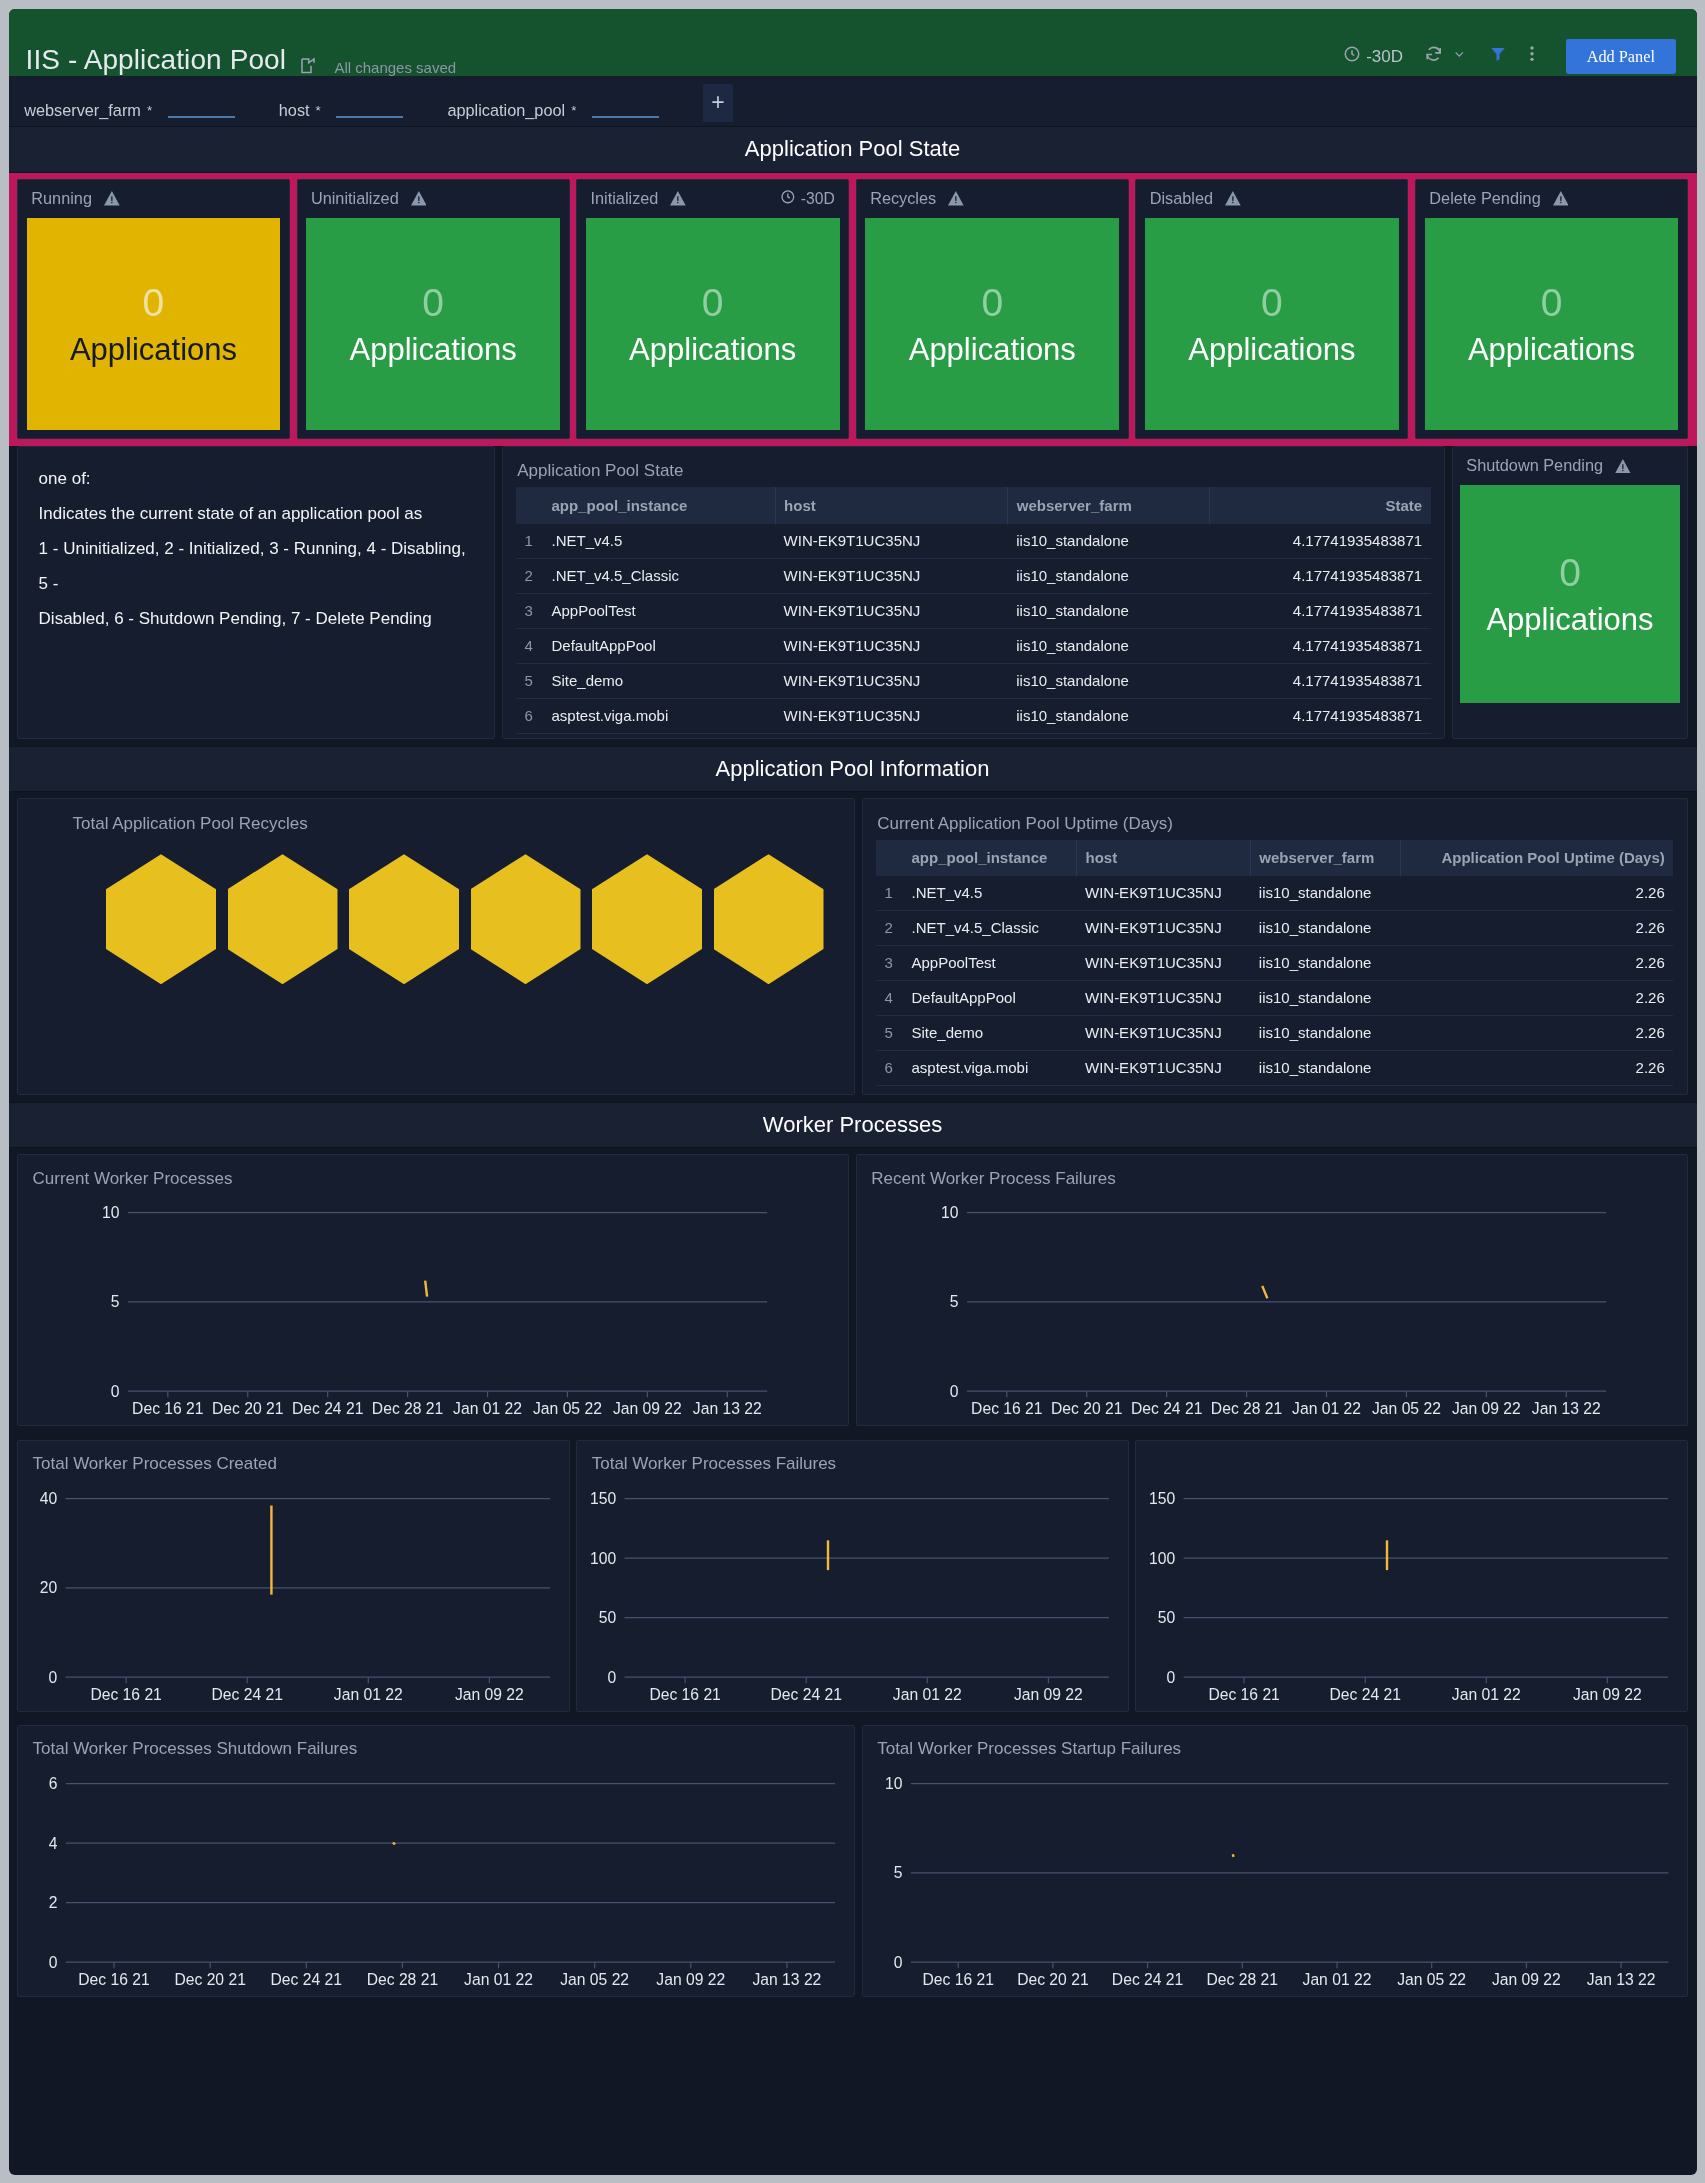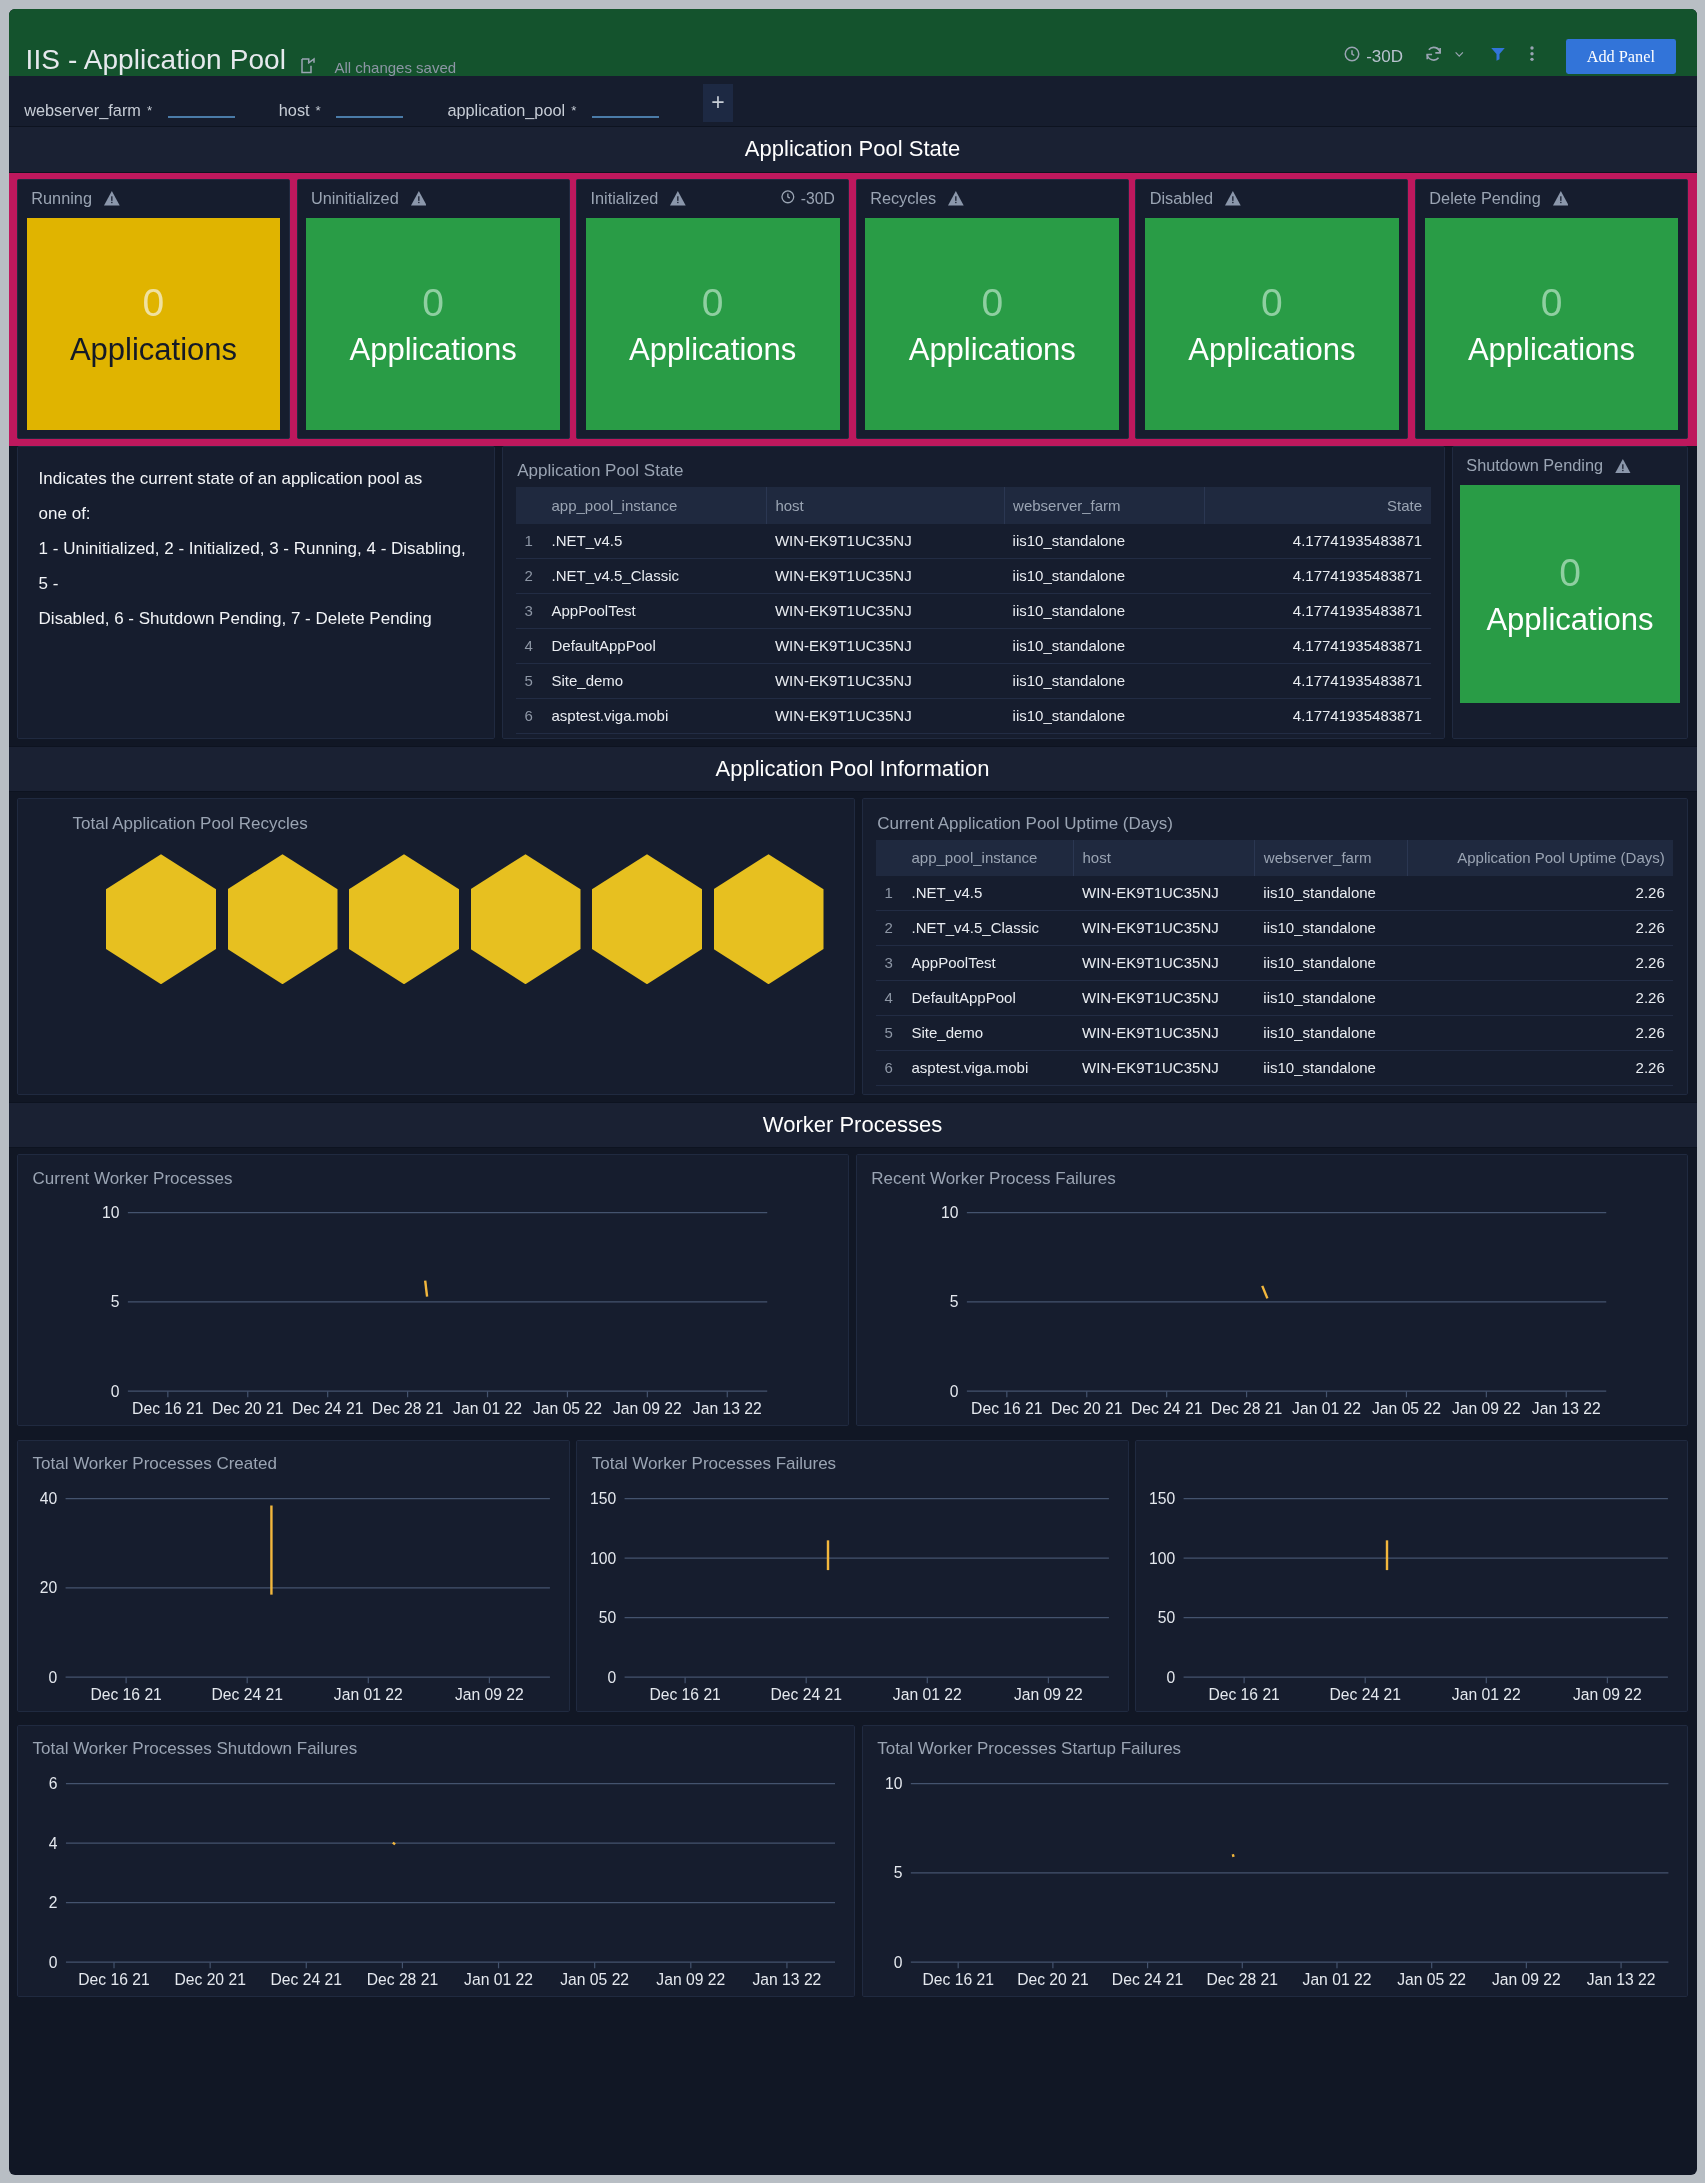--- a/index.html
+++ b/index.html
@@ -147,21 +147,21 @@
   .shutdown-panel .stat-tile { height: 218px; margin: 0 7.3px 8.5px 7.3px; }
 
   
   table.gtable {
     width: calc(100% - 27px);
     margin: 6px 13.3px 0 13.3px;
     border-collapse: collapse;
     font-size: 15px;
   }
   table.gtable th {
-    background: #1f293f; color: #9aa4b3; font-weight: 400;
+    background: #1f293f; color: #9aa4b3; font-weight: 700;
     text-align: left; padding: 9.7px 8.5px; height: 34px;
     border-right: 0.6px solid #2b3752;
     white-space: nowrap;
   }
   table.gtable th:last-child { border-right: none; text-align: right; }
   table.gtable th.idx { width: 27px; border-right: none; }
   table.gtable td {
     color: #e9ecf1; padding: 8.5px 8.5px; height: 31px;
     border-bottom: 0.6px solid #222c44;
     white-space: nowrap;
@@ -417,22 +417,22 @@
         <div class="stat-num">0</div>
         <div class="stat-label">Applications</div>
       </div>
     </div>
   </div>
 
   <div class="mid-row">
 
     <div class="panel text-panel">
       <div class="body">
+        <div>one of:</div>
         <div>Indicates the current state of an application pool as</div>
-        <div>one of:</div>
         <div>1 - Uninitialized, 2 - Initialized, 3 - Running, 4 - Disabling, 5 -</div>
         <div>Disabled, 6 - Shutdown Pending, 7 - Delete Pending</div>
       </div>
     </div>
 
     <div class="panel statetable-panel">
       <div class="panel-title-plain">Application Pool State</div>
       <table class="gtable">
         <thead>
           <tr>

